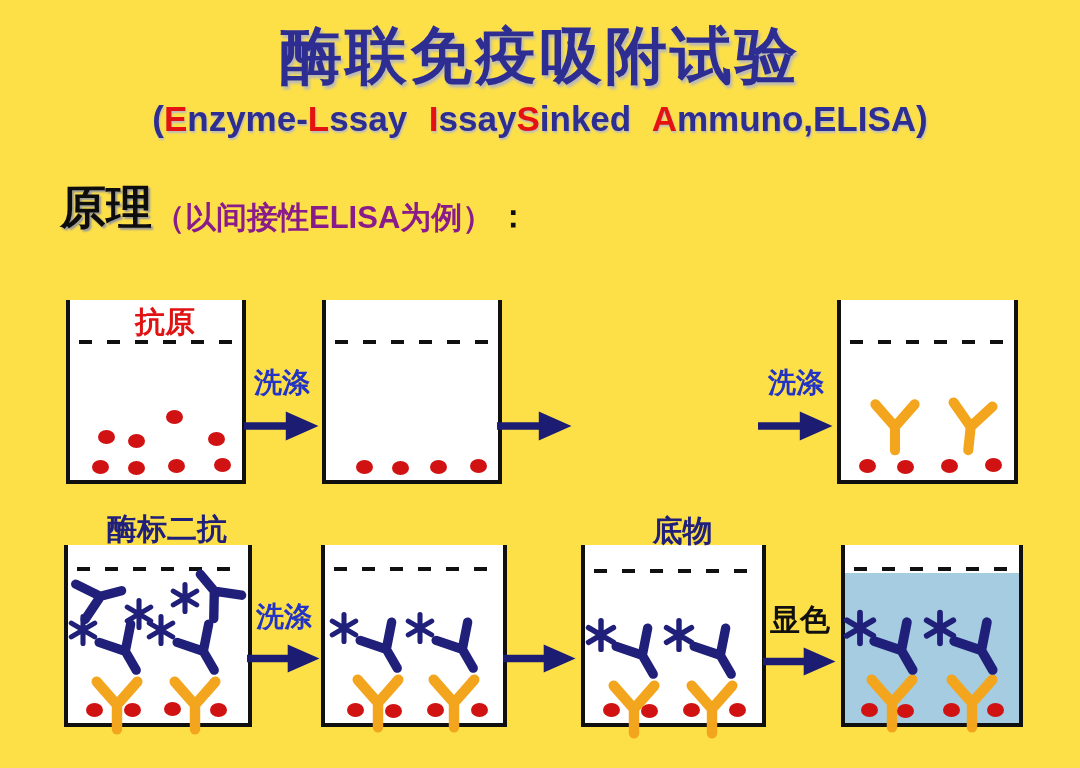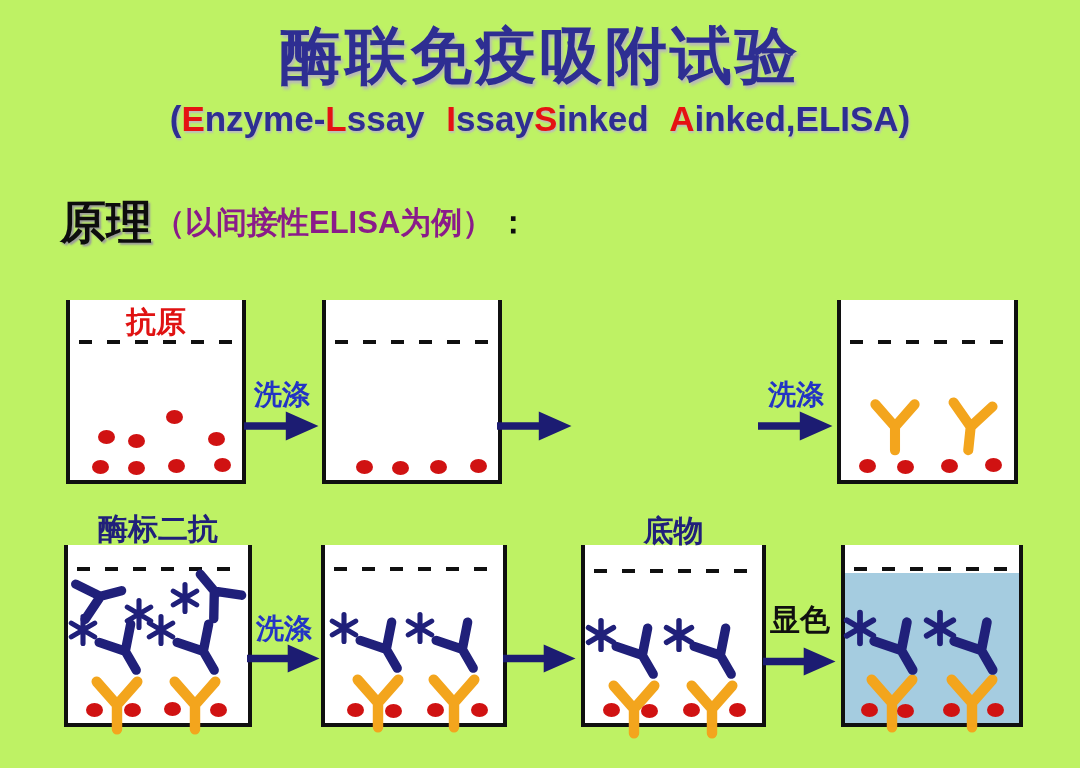--- a/index.html
+++ b/index.html
@@ -1,54 +1,54 @@
 <!DOCTYPE html>
 <html><head>
 <meta charset="utf-8">
 <style>
   html,body { margin:0; padding:0; background:#fff; }
   .stage {
-    position:relative; width:1080px; height:768px; background:#bef264;
+    position:relative; width:1080px; height:768px; background:#fde047;
     overflow:hidden; font-family:"Liberation Sans", sans-serif;
   }
   
   .title {
     position:absolute; top:14px; left:0; width:100%; text-align:center;
     font-size:62px; font-weight:bold; color:#2e2e92; letter-spacing:3px;
     text-shadow:2px 3px 3px #b8b8b8;
   }
   .subtitle {
     position:absolute; top:99px; left:0; width:100%; text-align:center;
     font-size:35px; font-weight:bold; color:#2e2e92; word-spacing:12px;
     text-shadow:1px 2px 2px #bcbcbc; white-space:nowrap;
   }
   .subtitle .seg-red { color:#e51212; }
   
   .principle {
-    position:absolute; top:192px; left:60px; display:flex; align-items:center;
+    position:absolute; top:177px; left:60px; display:flex; align-items:flex-end;
     white-space:nowrap;
   }
   .principle .heading {
     font-size:46px; font-weight:bold; color:#0d0d0d; text-shadow:2px 2px 2px #9a9a9a;
   }
   .principle .note {
     font-size:31px; font-weight:bold; color:#8a1b8a; margin-left:2px;
   }
   .principle .colon { font-size:32px; font-weight:bold; color:#0d0d0d; margin-left:4px; }
   
   .well {
     position:absolute; background:#fff;
     border:4px solid #101010; border-top:none;
   }
   .waterline {
     position:absolute; left:9px; right:9px; height:4px;
     background:repeating-linear-gradient(90deg,#101010 0 13px,transparent 13px 28px);
   }
   .well-label {
-    position:absolute; left:0; width:100%; text-align:center; font-weight:bold;
+    position:absolute; left:9px; width:100%; text-align:center; font-weight:bold;
     white-space:nowrap;
   }
   .lbl-antigen { top:2px; font-size:30px; color:#e01212;
     text-shadow:2px 0 0 #fff,-2px 0 0 #fff,0 2px 0 #fff,0 -2px 0 #fff; }
   .lbl-gold { top:-2px; font-size:28px; color:#e8b410;
     text-shadow:2px 0 0 #fff,-2px 0 0 #fff,0 2px 0 #fff,0 -2px 0 #fff; }
   .lbl-navy { font-size:30px; color:#20207a; }
   .lbl-substrate { top:32px; font-size:27px; font-weight:normal; color:#101010; letter-spacing:1px; }
   .reaction-fill { position:absolute; left:0; right:0; bottom:0; background:#a5cce0; }
   
@@ -58,21 +58,21 @@
   svg.shape { position:absolute; overflow:visible; transform-origin:50% 50%; }
   .ab-orange { color:#f3a51d; }
   .ab-navy   { color:#20207a; }
   .cpx { position:absolute; width:72px; height:106px; }
   .cpx svg { position:absolute; overflow:visible; transform-origin:50% 50%; }
   
   .arrow { position:absolute; color:#1c1c72; }
   .step-label {
     position:absolute; font-weight:bold; font-size:28px; text-align:center; white-space:nowrap;
   }
-  .wash { color:#2334c4;margin-top:12px; }
+  .wash { color:#2334c4; }
   .develop { color:#101010; }
 </style>
 </head>
 <body>
 
 <svg width="0" height="0" style="position:absolute">
   <defs>
     <g id="ab-y">
       <path d="M50 97 L50 55 M50 55 L15 15 M50 55 L85 15" fill="none" stroke="currentColor" stroke-width="18" stroke-linecap="round"></path>
     </g>
@@ -81,21 +81,21 @@
     </g>
     <g id="arrow-right">
       <polygon points="0,20 55,20 55,6 98,25 55,44 55,30 0,30" fill="currentColor"></polygon>
     </g>
   </defs>
 </svg>
 
 <div class="stage">
 
   <div class="title">酶联免疫吸附试验</div>
-  <div class="subtitle"><span>(</span><span class="seg-red">E</span><span>nzyme-</span><span class="seg-red">L</span><span>ssay </span><span class="seg-red">I</span><span>ssay</span><span class="seg-red">S</span><span>inked </span><span class="seg-red">A</span><span>inked,ELISA)</span></div>
+  <div class="subtitle"><span>(</span><span class="seg-red">E</span><span>nzyme-</span><span class="seg-red">L</span><span>ssay </span><span class="seg-red">I</span><span>ssay</span><span class="seg-red">S</span><span>inked </span><span class="seg-red">A</span><span>mmuno,ELISA)</span></div>
 
   <div class="principle">
     <span class="heading">原理</span>
     <span class="note">（以间接性ELISA为例）</span>
     <span class="colon">：</span>
   </div>
 
   <div class="well" style="left:66px;top:300px;width:172px;height:180px">
     <div class="waterline" style="top:40px"></div>
     <div class="well-label lbl-antigen">抗原</div>

